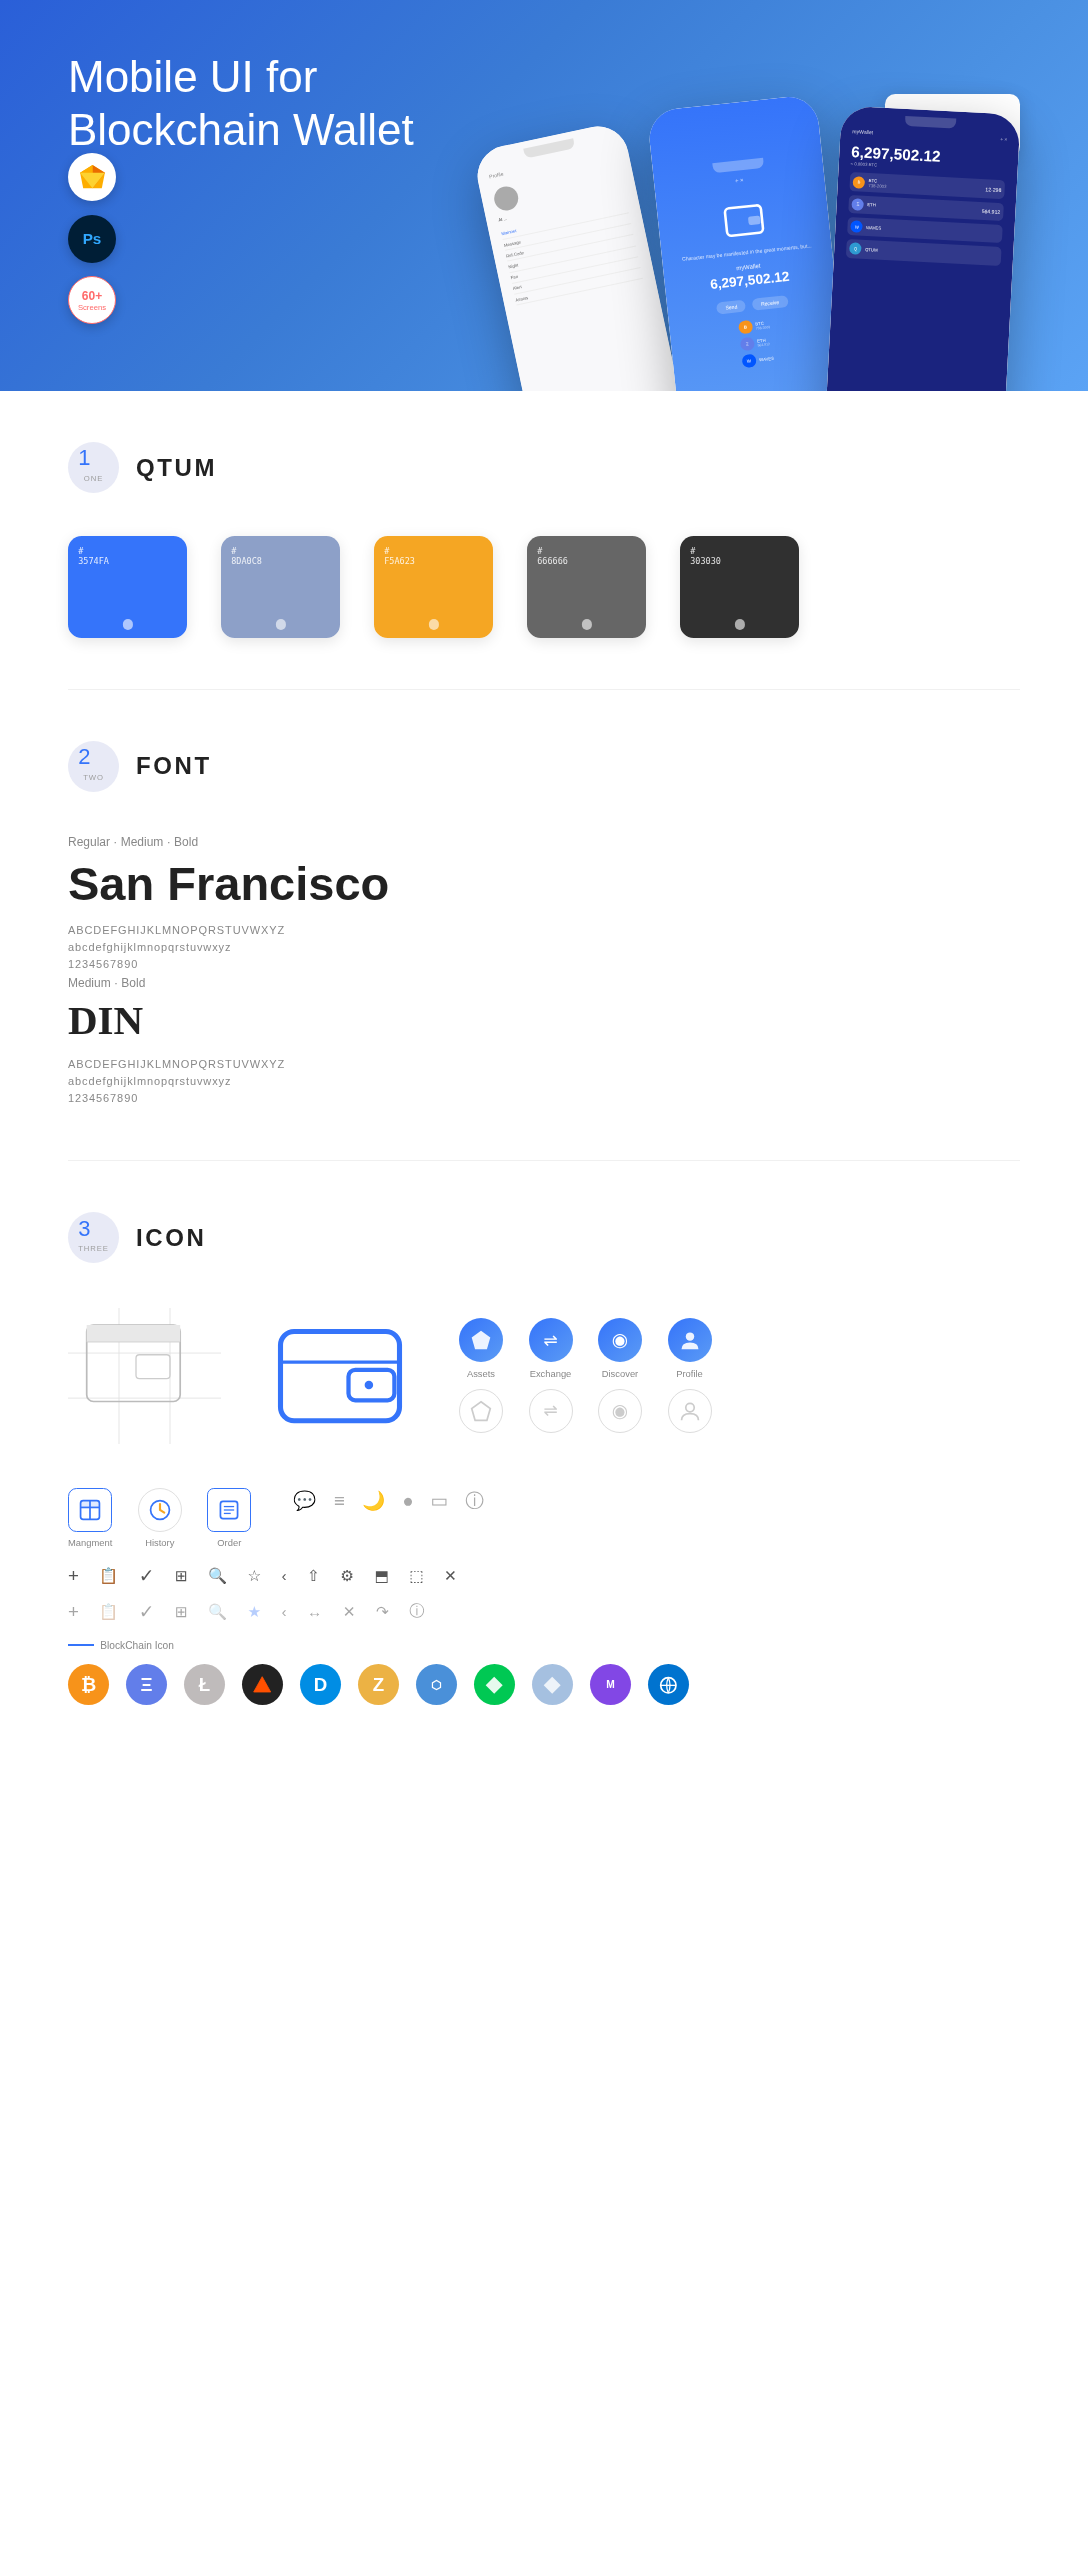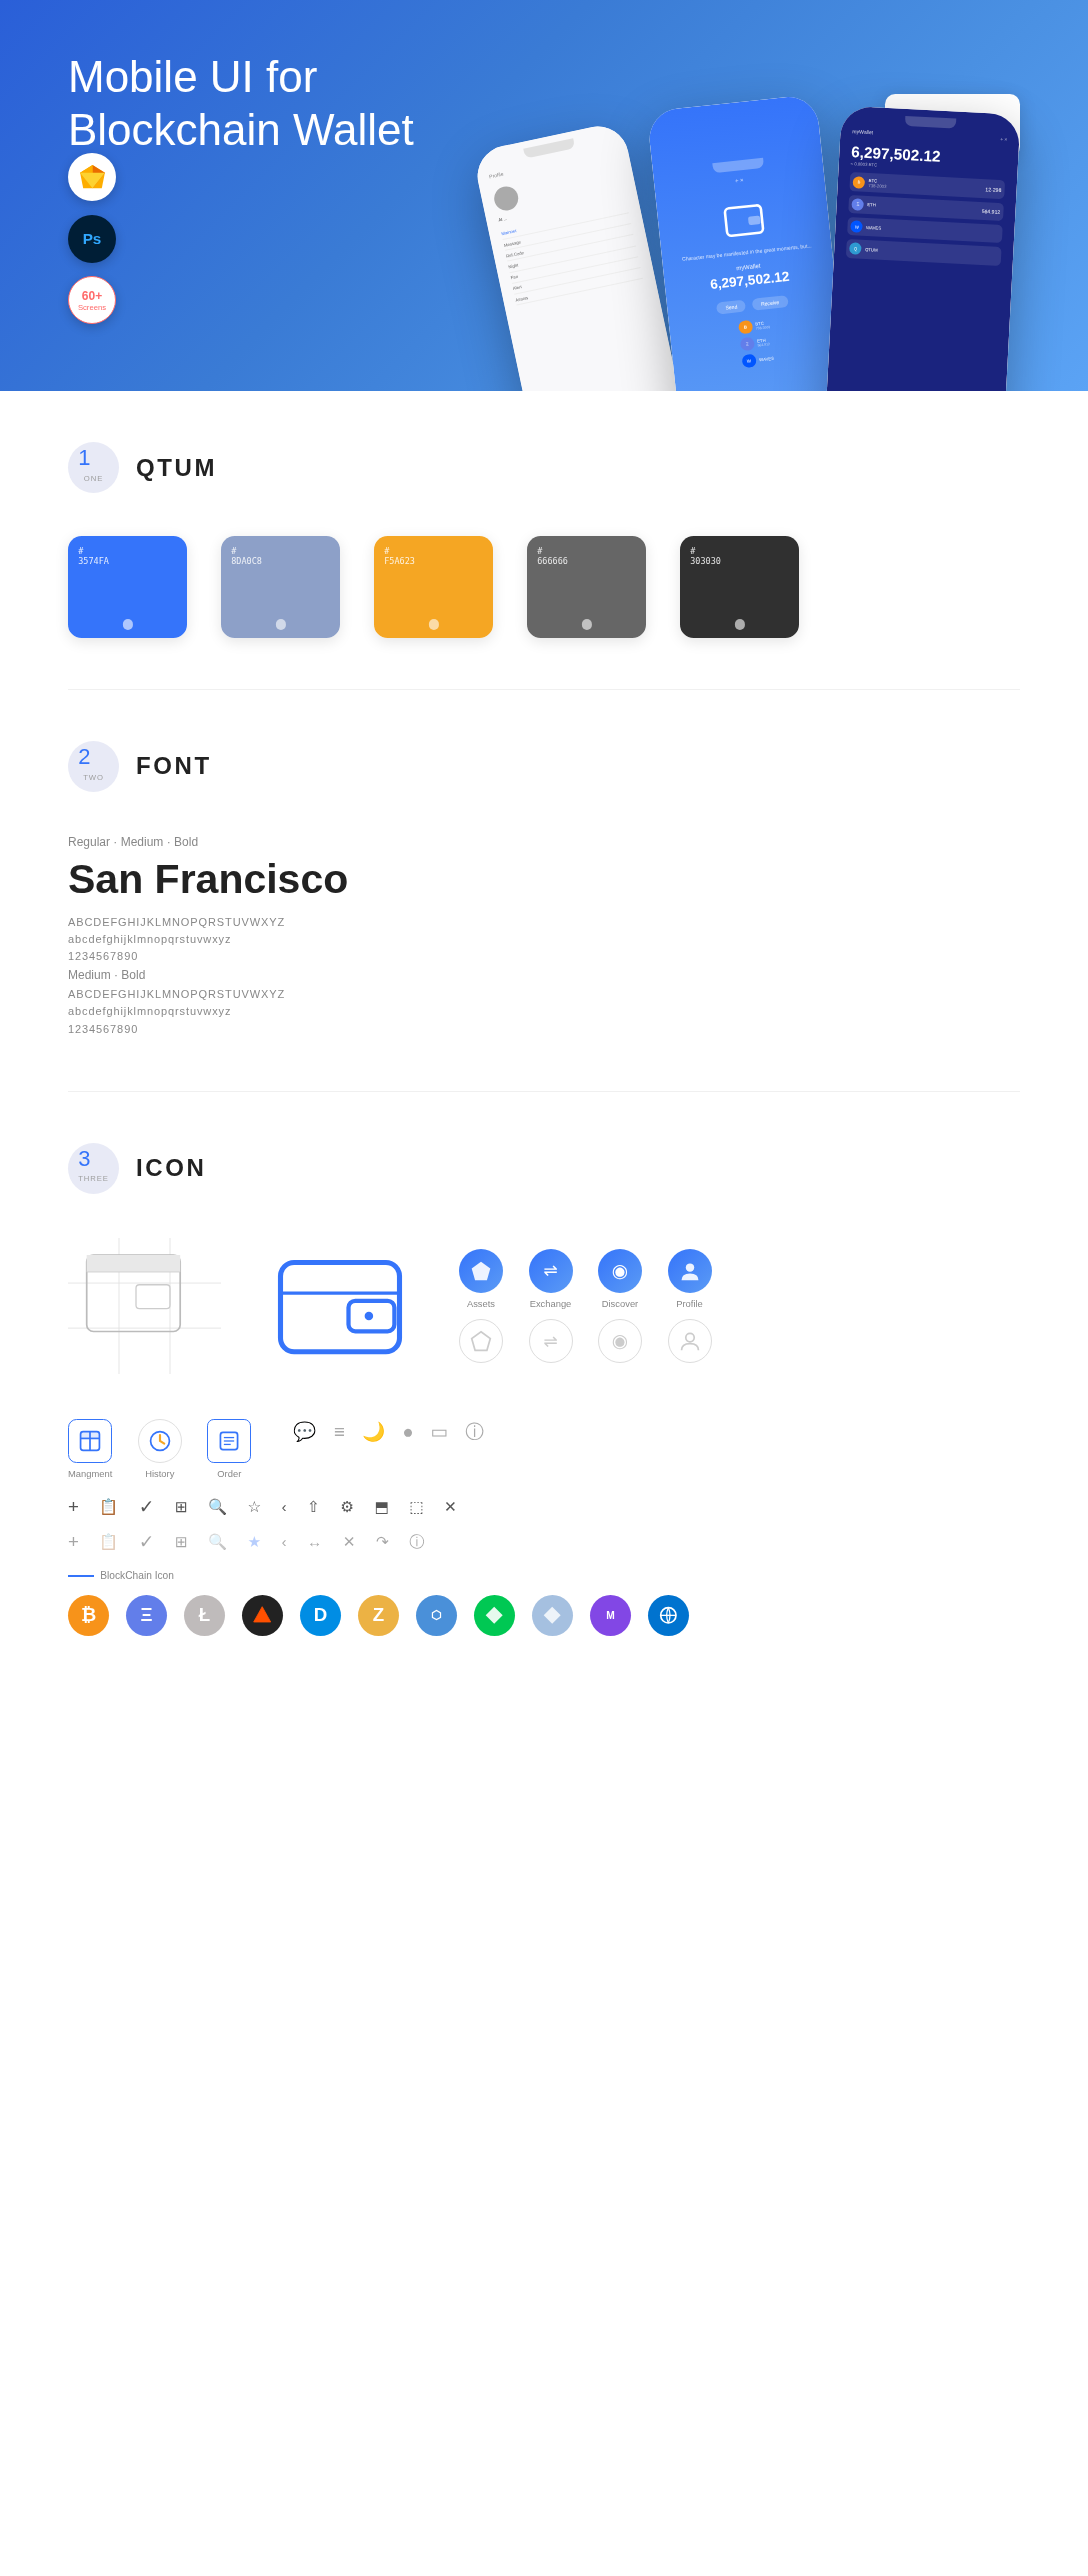--- a/index.html
+++ b/index.html
@@ -165,21 +165,21 @@
       left: 50%;
       transform: translateX(-50%);
     }
 
     
     .font-grid {
       display: grid;
       grid-template-columns: 1fr;
     }
     .font-style-label { font-size: 12px; color: #888; margin-bottom: 6.8px; }
-    .font-name { font-size: 41px; font-weight: 700; color: #222; margin-bottom: 13.6px; }
+    .font-name { font-size: 47px; font-weight: 700; color: #222; margin-bottom: 13.6px; }
     .font-chars { font-size: 11px; color: #888; margin-bottom: 5.1px; letter-spacing: 0.9px; }
     .font-name-din { font-size: 41px; font-weight: 700; color: #222; font-family: 'Georgia', serif; margin-bottom: 13.6px; }
     .icon-item {
       display: flex;
       flex-direction: column;
       align-items: center;
       gap: 5.1px;
     }
     .icon-circle {
       width: 44px; height: 44px;
@@ -469,20 +469,21 @@
   <div class="font-grid">
     <div>
       <div class="font-style-label">Regular · Medium · Bold</div>
       <div class="font-name">San Francisco</div>
       <div class="font-chars">ABCDEFGHIJKLMNOPQRSTUVWXYZ</div>
       <div class="font-chars">abcdefghijklmnopqrstuvwxyz</div>
       <div class="font-chars">1234567890</div>
     </div>
     <div>
       <div class="font-style-label">Medium · Bold</div>
+      <div class="font-name-din">DIN</div>
       <div class="font-chars">ABCDEFGHIJKLMNOPQRSTUVWXYZ</div>
       <div class="font-chars">abcdefghijklmnopqrstuvwxyz</div>
       <div class="font-chars">1234567890</div>
     </div>
   </div>
 </div>
 
 <div class="divider"></div>
 
 <div class="section">

